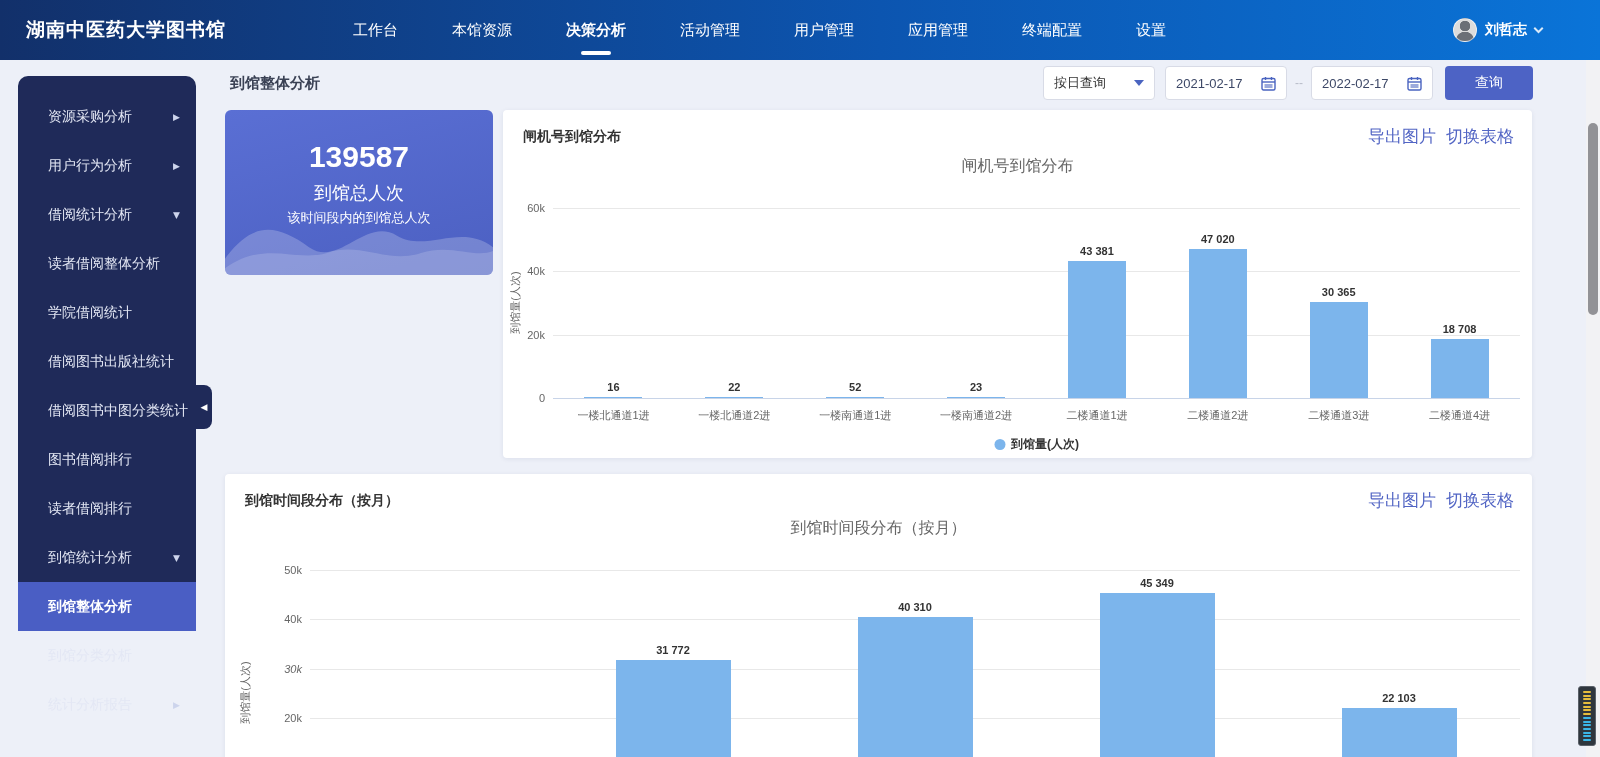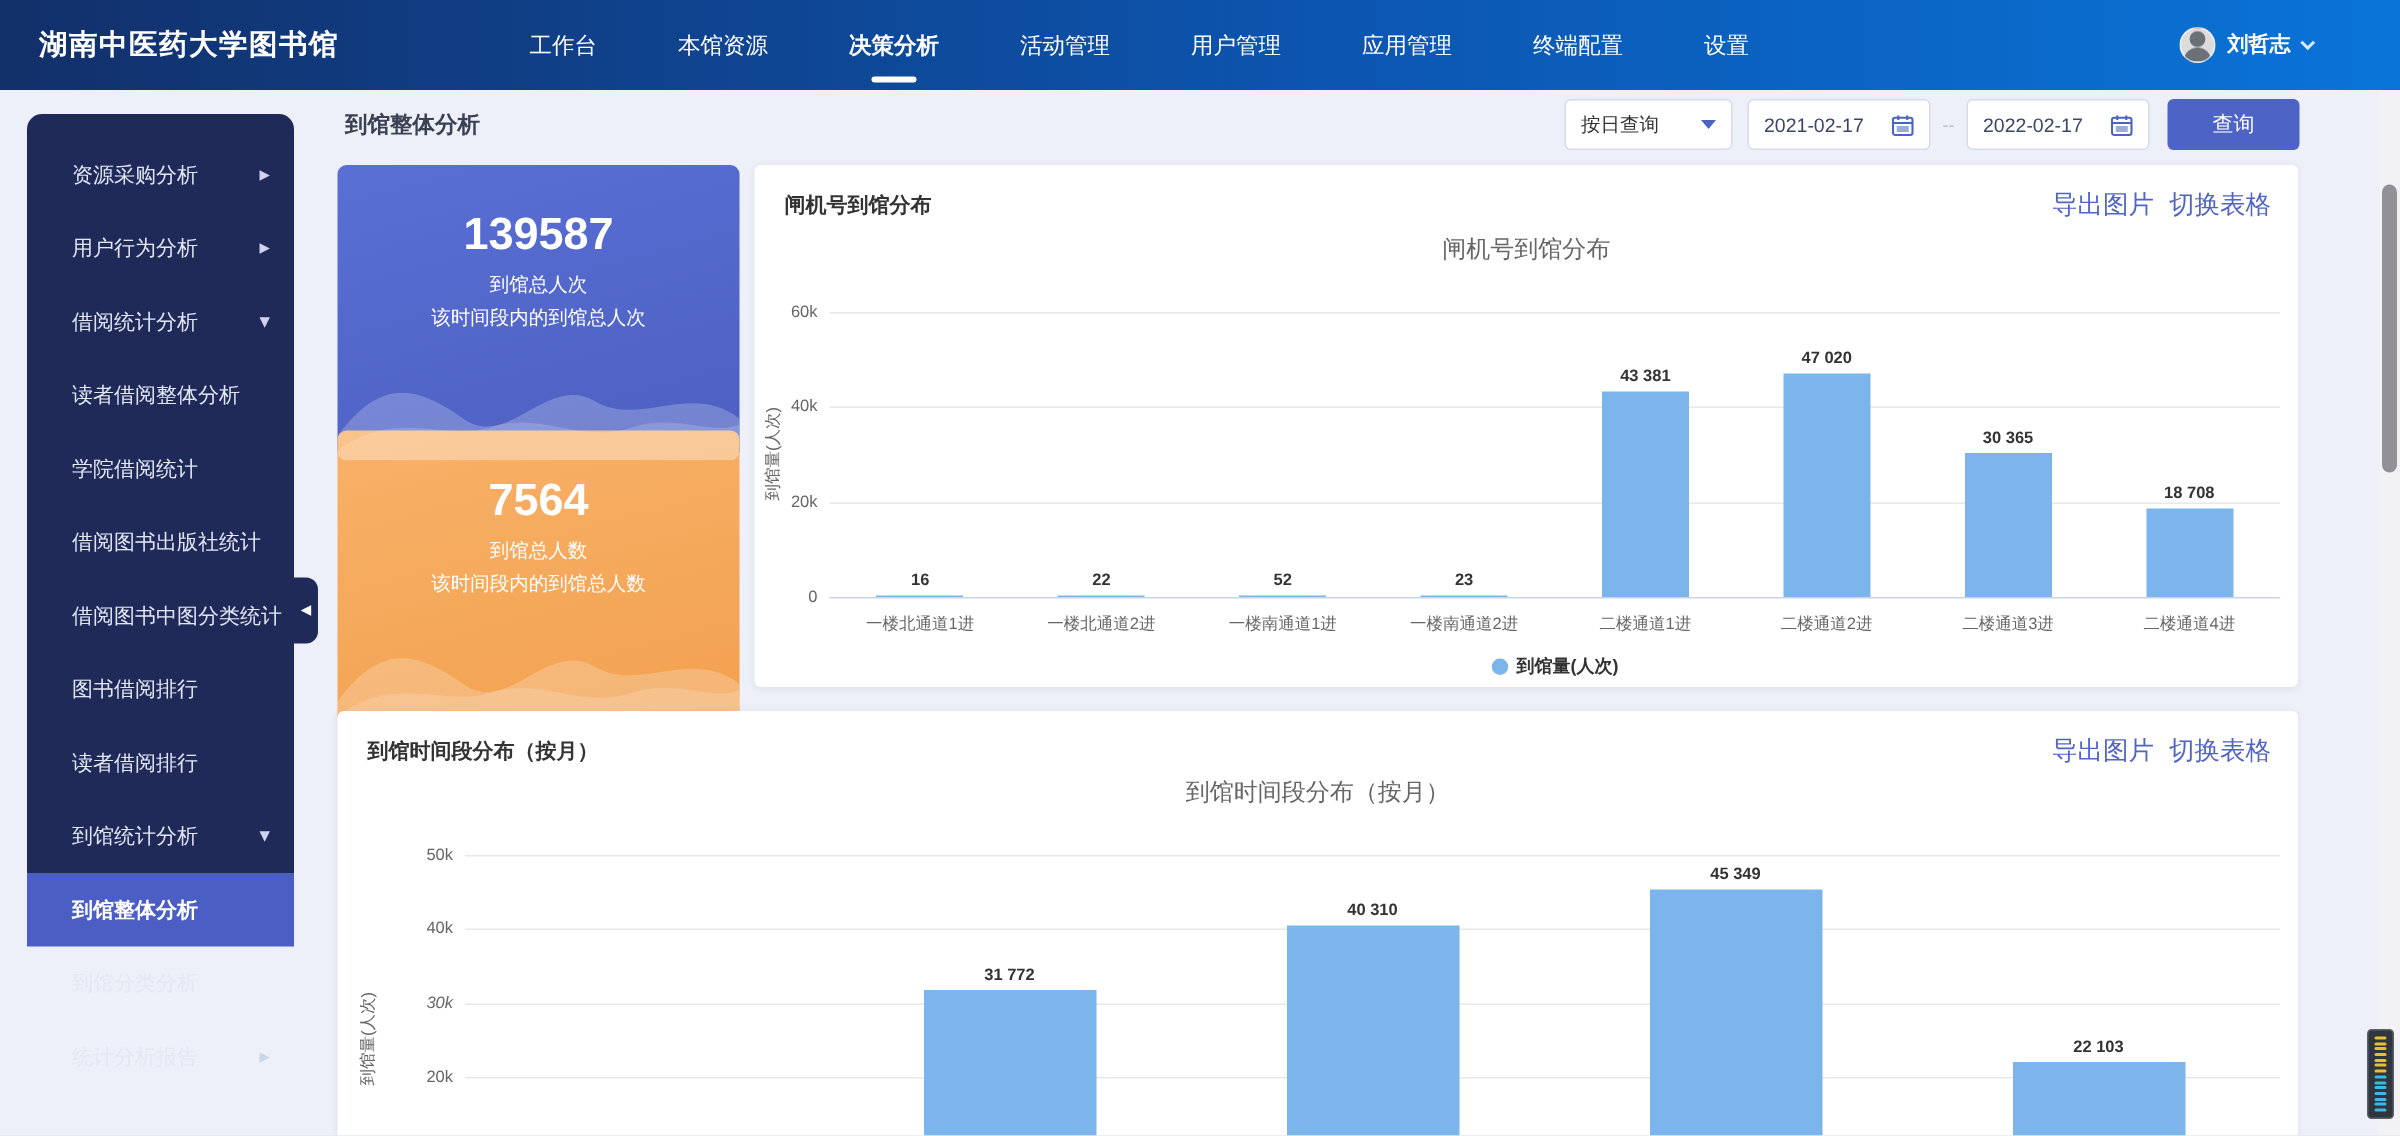--- a/index.html
+++ b/index.html
@@ -48,25 +48,25 @@
   .page-title { position:absolute; left:230px; top:74px; font-size:15px; font-weight:bold; color:#3a4154; }
   .filters { position:absolute; top:66px; right:67px; height:34px; display:flex; align-items:center; }
   .f-box { height:34px; background:#fff; border:1px solid #d8dbe6; border-radius:4px; display:flex; align-items:center; font-size:13px; color:#333; }
   .f-select { width:112px; padding:0 10px; cursor:pointer; }
   .caret-down { width:0; height:0; border-left:5px solid transparent; border-right:5px solid transparent; border-top:6px solid #4a64c0; margin-left:auto; }
   .f-date { width:122px; padding:0 10px; margin-left:10px; color:#3c4766; cursor:pointer; }
   .f-date .cal { margin-left:auto; display:flex; }
   .f-sep { color:#b9bdc9; font-size:12px; margin:0 8px; }
   .f-btn { width:88px; height:34px; margin-left:12px; background:#4d63c5; border:none; border-radius:4px; color:#fff; font-size:14px; cursor:pointer; font-family:inherit; }
   
-  .card { position:absolute; left:225px; width:268px; height:197px; border-radius:6px; color:#fff; overflow:hidden; }
+  .card { position:absolute; left:225px; width:268px; height:165px; border-radius:6px; color:#fff; overflow:hidden; }
   .card1 { top:110px; background:linear-gradient(165deg,#5a6fd4 0%,#4c60c2 100%); }
   .card2 { top:287px; background:linear-gradient(165deg,#f8b269 0%,#f2a04e 100%); }
   .card-value { text-align:center; margin-top:30px; font-size:30px; font-weight:bold; position:relative; z-index:2; }
-  .card-label { text-align:center; font-size:13px; margin-top:7px; position:relative; z-index:2; }
+  .card-label { text-align:center; font-size:18px; margin-top:7px; position:relative; z-index:2; }
   .card-desc  { text-align:center; font-size:13px; margin-top:4px; position:relative; z-index:2; }
   .card-wave { position:absolute; left:0; bottom:0; width:100%; height:72px; z-index:1; }
   
   .panel { position:absolute; background:#fff; border-radius:4px; box-shadow:0 1px 5px rgba(30,40,90,.08); }
   #panel0 { left:503px; top:110px; width:1029px; height:348px; }
   #panel1 { left:225px; top:474px; width:1307px; height:430px; }
   .panel-head { display:flex; align-items:center; padding:15px 18px 0 20px; }
   .panel-title { font-size:14px; font-weight:bold; color:#333; }
   .panel-links { margin-left:auto; display:flex; gap:10px; }
   .panel-link { font-size:17px; color:#5265c4; cursor:pointer; }
@@ -213,29 +213,20 @@
           </svg>
       </span>
     </div>
     <button class="f-btn">查询</button>
   </div>
 
   <div class="card card1">
     <div class="card-value">139587</div>
     <div class="card-label">到馆总人次</div>
     <div class="card-desc">该时间段内的到馆总人次</div>
-    <svg class="card-wave" viewBox="0 0 268 75" preserveAspectRatio="none">
-      <path d="M0,58 C28,18 52,22 84,46 C114,68 140,14 172,34 C202,52 236,20 268,46 L268,75 L0,75 Z" fill="rgba(255,255,255,0.22)"></path>
-      <path d="M0,68 C40,38 70,62 102,52 C136,40 162,64 196,52 C226,42 250,58 268,50 L268,75 L0,75 Z" fill="rgba(255,255,255,0.16)"></path>
-    </svg>
-  </div>
-  <div class="card card2">
-    <div class="card-value">7564</div>
-    <div class="card-label">到馆总人数</div>
-    <div class="card-desc">该时间段内的到馆总人数</div>
     <svg class="card-wave" viewBox="0 0 268 75" preserveAspectRatio="none">
       <path d="M0,58 C28,18 52,22 84,46 C114,68 140,14 172,34 C202,52 236,20 268,46 L268,75 L0,75 Z" fill="rgba(255,255,255,0.22)"></path>
       <path d="M0,68 C40,38 70,62 102,52 C136,40 162,64 196,52 C226,42 250,58 268,50 L268,75 L0,75 Z" fill="rgba(255,255,255,0.16)"></path>
     </svg>
   </div>
 
   <div class="panel" id="panel0">
     <div class="panel-head">
       <span class="panel-title">闸机号到馆分布</span>
       <span class="panel-links">

